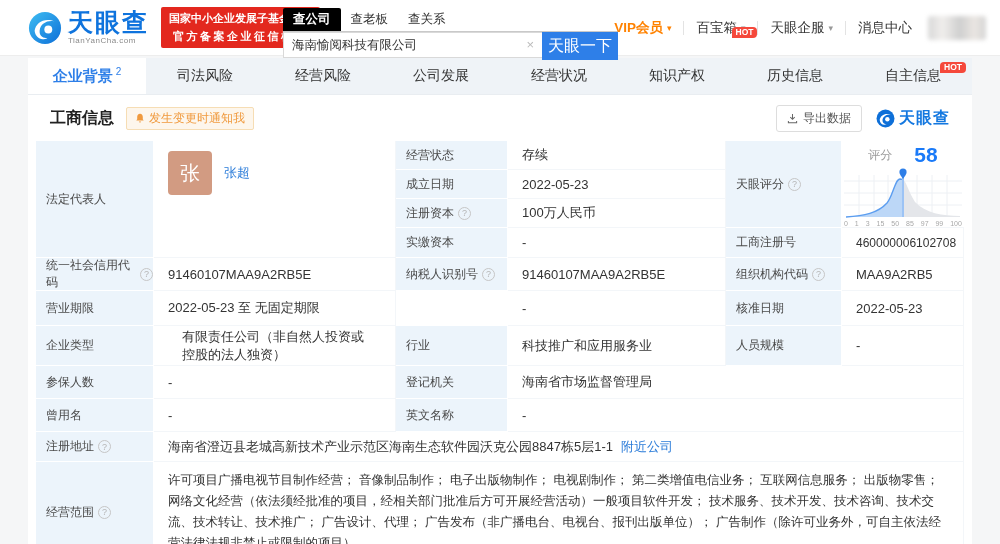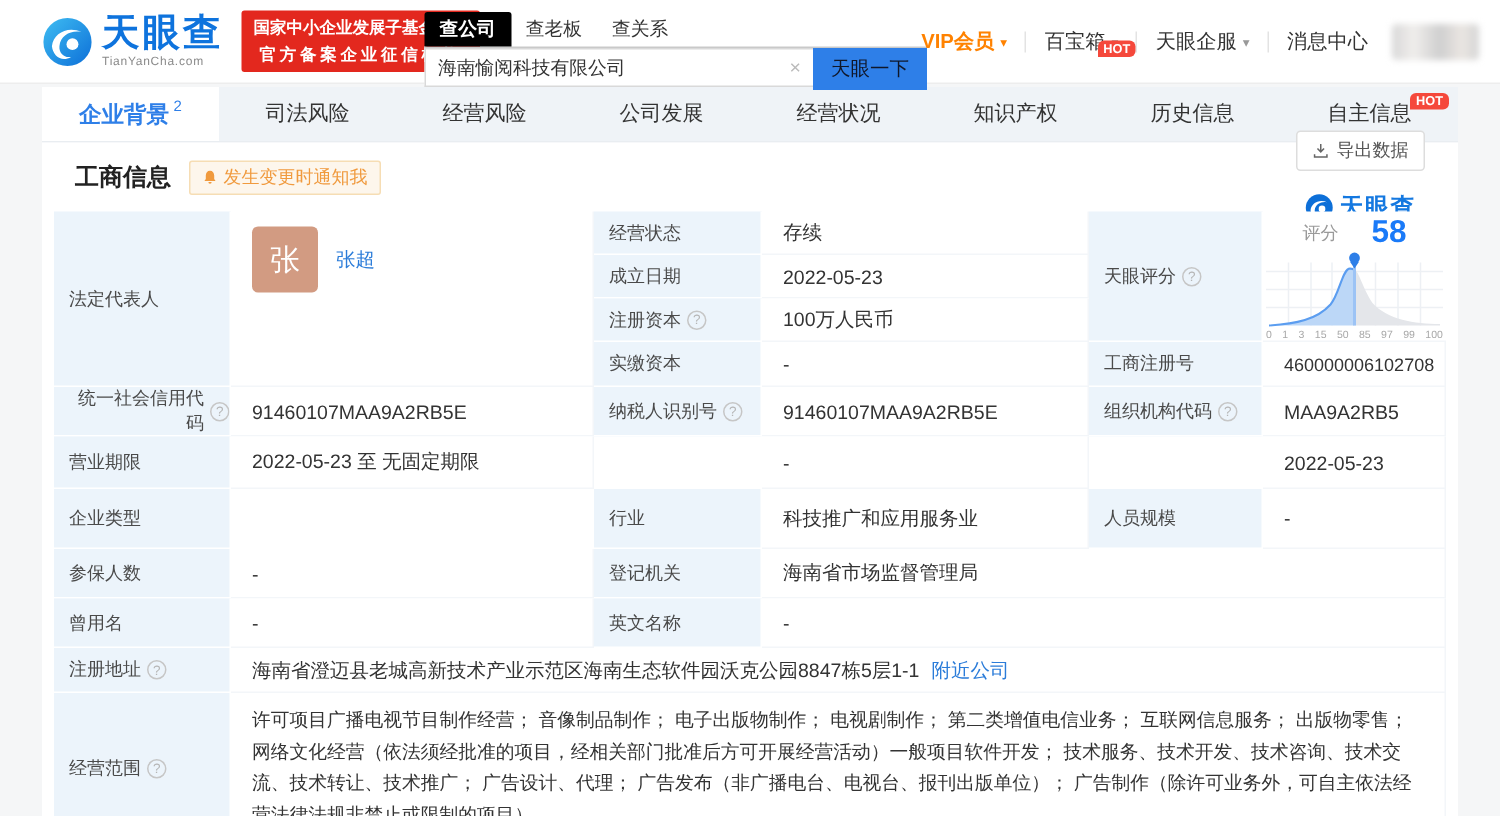--- a/index.html
+++ b/index.html
@@ -19,42 +19,42 @@
   .cert-line1 { font-size:11px; font-weight:bold; display:block; }
   .cert-line2 { font-size:11px; font-weight:bold; display:block; letter-spacing:2.5px; margin-top:3px; }
   .search-block { position:absolute; left:283px; top:10px; width:335px; }
   .search-tabs { display:flex; align-items:flex-end; border-bottom:1px solid #c9c9c9; height:22px; }
   .stab { font-size:12.5px; color:#333; padding:3px 10px; cursor:pointer; }
   .stab.active { background:#000000; color:#fff; border-radius:2px 2px 0 0;font-weight:bold; }
   .search-row { display:flex; }
   .search-input-wrap { position:relative; flex:1; }
   .search-input { width:100%; height:26px; border:1px solid #d9d9d9; border-right:none; padding:0 24px 0 8px; font-size:12.5px; color:#333; outline:none; font-family:inherit; }
   .clear-x { position:absolute; right:8px; top:5px; color:#bbb; font-size:13px; cursor:pointer; }
-  .search-btn { width:76px; height:28px; background:#2e7fe8; color:#0f172a; font-size:13px; border:none; cursor:pointer; font-family:inherit; }
+  .search-btn { width:76px; height:28px; background:#2e7fe8; color:#ffffff; font-size:16px; border:none; cursor:pointer; font-family:inherit; }
   .top-menu { position:absolute; right:8px; top:0; height:56px; display:flex; align-items:center; }
   .menu-item { font-size:13.5px; color:#333; padding:0 12px; position:relative; display:flex; align-items:center; cursor:pointer; white-space:nowrap; }
   .menu-item.vip { color:#ff8200; font-weight:bold; }
   .caret { font-size:9px; color:#999; margin-left:4px; }
   .menu-item.vip .caret { color:#ff8200; }
   .mdivider { width:1px; height:14px; background:#e3e3e3; }
   .hot-badge { position:absolute; top:8px; right:0px; background:#f5483b; color:#fff; font-size:8.5px; font-weight:bold; padding:1px 4px; border-radius:4px 4px 4px 0; line-height:1.1; }
   .avatar-blur { width:58px; height:24px; margin:0 6px 0 4px; border-radius:3px;
     background:linear-gradient(90deg,#d8d8d8,#f0eeec 25%,#cfcfcf 55%,#eae6e2 80%,#d5d5d5); filter:blur(2px); }
   
   .nav { margin:2px 28px 0; height:37px; background:#eff3f7; display:flex; border-bottom:1px solid #e9edf1; }
   .ntab { flex:1; display:flex; align-items:center; justify-content:center; font-size:14px; color:#333; cursor:pointer; position:relative; }
   .ntab.active { background:#fff; color:#2e7fe8; font-weight:bold; font-size:15px; }
   .ntab .sup { font-size:10px; position:relative; top:-5px; margin-left:3px; font-weight:normal; }
   .ntab .hot-badge { top:4px; right:6px; }
   
   .card { margin:0 28px; background:#fff; min-height:449px; padding:0 8px 10px; }
   .section-header { height:46px; display:flex; align-items:center; padding:0 14px; }
   .section-title { font-size:16px; font-weight:bold; color:#222; }
   .notify-badge { margin-left:12px; display:flex; align-items:center; gap:4px; background:#fdf6ec; border:1px solid #f6ddb4; color:#f09a3e; font-size:12px; padding:2px 8px; border-radius:2px; cursor:pointer; }
-  .sh-right { margin-left:auto; display:flex; align-items:center; gap:14px;flex-direction:column; }
+  .sh-right { margin-left:auto; display:flex; gap:14px; }
   .export-btn { display:flex; align-items:center; gap:5px; border:1px solid #ddd; border-radius:3px; background:#fff; padding:4px 10px; font-size:12px; color:#555; cursor:pointer; font-family:inherit; }
   .watermark { display:flex; align-items:center; gap:4px; }
   .watermark .wm-text { font-size:16px; font-weight:bold; color:#1478e0; letter-spacing:1px; }
   
   .info-table { display:grid; width:928px;
     grid-template-columns:118px 242px 112px 218px 116px 122px;
     grid-template-rows:29px 29px 29px 30px 33px 35px 40px 33px 33px 30px auto; }
   .cell { display:flex; align-items:center; font-size:13px; color:#333; padding-left:14px; background:#fff; border-bottom:1px solid #f3f6f9; border-right:1px solid #f3f6f9; overflow:hidden; }
   .lbl { background:#ecf4fb; color:#4a4a4a; font-size:12px; padding-left:10px; border-bottom:1px solid #fff; border-right:1px solid #fff; gap:4px; }
   .help-icon { width:13px; height:13px; border:1px solid #c6c6c6; border-radius:50%; color:#b5b5b5; font-size:9px; display:inline-flex; align-items:center; justify-content:center; flex:none; cursor:pointer; }
@@ -263,45 +263,51 @@
         <span>97</span>
           <span>99</span>
         <span>100</span>
       </div>
     </div>
     <div class="cell lbl" style="grid-row:4; grid-column:5;">
       <span>工商注册号</span>
     </div>
     <div class="cell regnum" style="grid-row:4; grid-column:6;">460000006102708</div>
 
-    <div class="cell lbl" style="grid-row:5; grid-column:1;text-align:right;">
+    <div class="cell lbl" style="grid-row:5; grid-column:1;">
       <span>统一社会信用代码</span>
       <span class="help-icon">?</span>
     </div>
     <div class="cell" style="grid-row:5; grid-column:2;">91460107MAA9A2RB5E</div>
     <div class="cell lbl" style="grid-row:5; grid-column:3;">
       <span>纳税人识别号</span>
       <span class="help-icon">?</span>
     </div>
     <div class="cell" style="grid-row:5; grid-column:4;">91460107MAA9A2RB5E</div>
     <div class="cell lbl" style="grid-row:5; grid-column:5;">
       <span>组织机构代码</span>
       <span class="help-icon">?</span>
     </div>
     <div class="cell" style="grid-row:5; grid-column:6;">MAA9A2RB5</div>
 
     <div class="cell lbl" style="grid-row:6; grid-column:1;">
       <span>营业期限</span>
     </div>
     <div class="cell" style="grid-row:6; grid-column:2;">2022-05-23 至 无固定期限</div>
     <div class="cell" style="grid-row:6; grid-column:4;">-</div>
+    <div class="cell lbl" style="grid-row:6; grid-column:5;">
+      <span>核准日期</span>
+    </div>
     <div class="cell" style="grid-row:6; grid-column:6;">2022-05-23</div>
 
     <div class="cell lbl" style="grid-row:7; grid-column:1;">
       <span>企业类型</span>
+    </div>
+    <div class="cell multiline" style="grid-row:7; grid-column:2; line-height:18px; display:flex;">
+      <span class="wrap2">有限责任公司（非自然人投资或控股的法人独资）</span>
     </div>
     <div class="cell lbl" style="grid-row:7; grid-column:3;">
       <span>行业</span>
     </div>
     <div class="cell" style="grid-row:7; grid-column:4;">科技推广和应用服务业</div>
     <div class="cell lbl" style="grid-row:7; grid-column:5;">
       <span>人员规模</span>
     </div>
     <div class="cell" style="grid-row:7; grid-column:6;">-</div>
 

